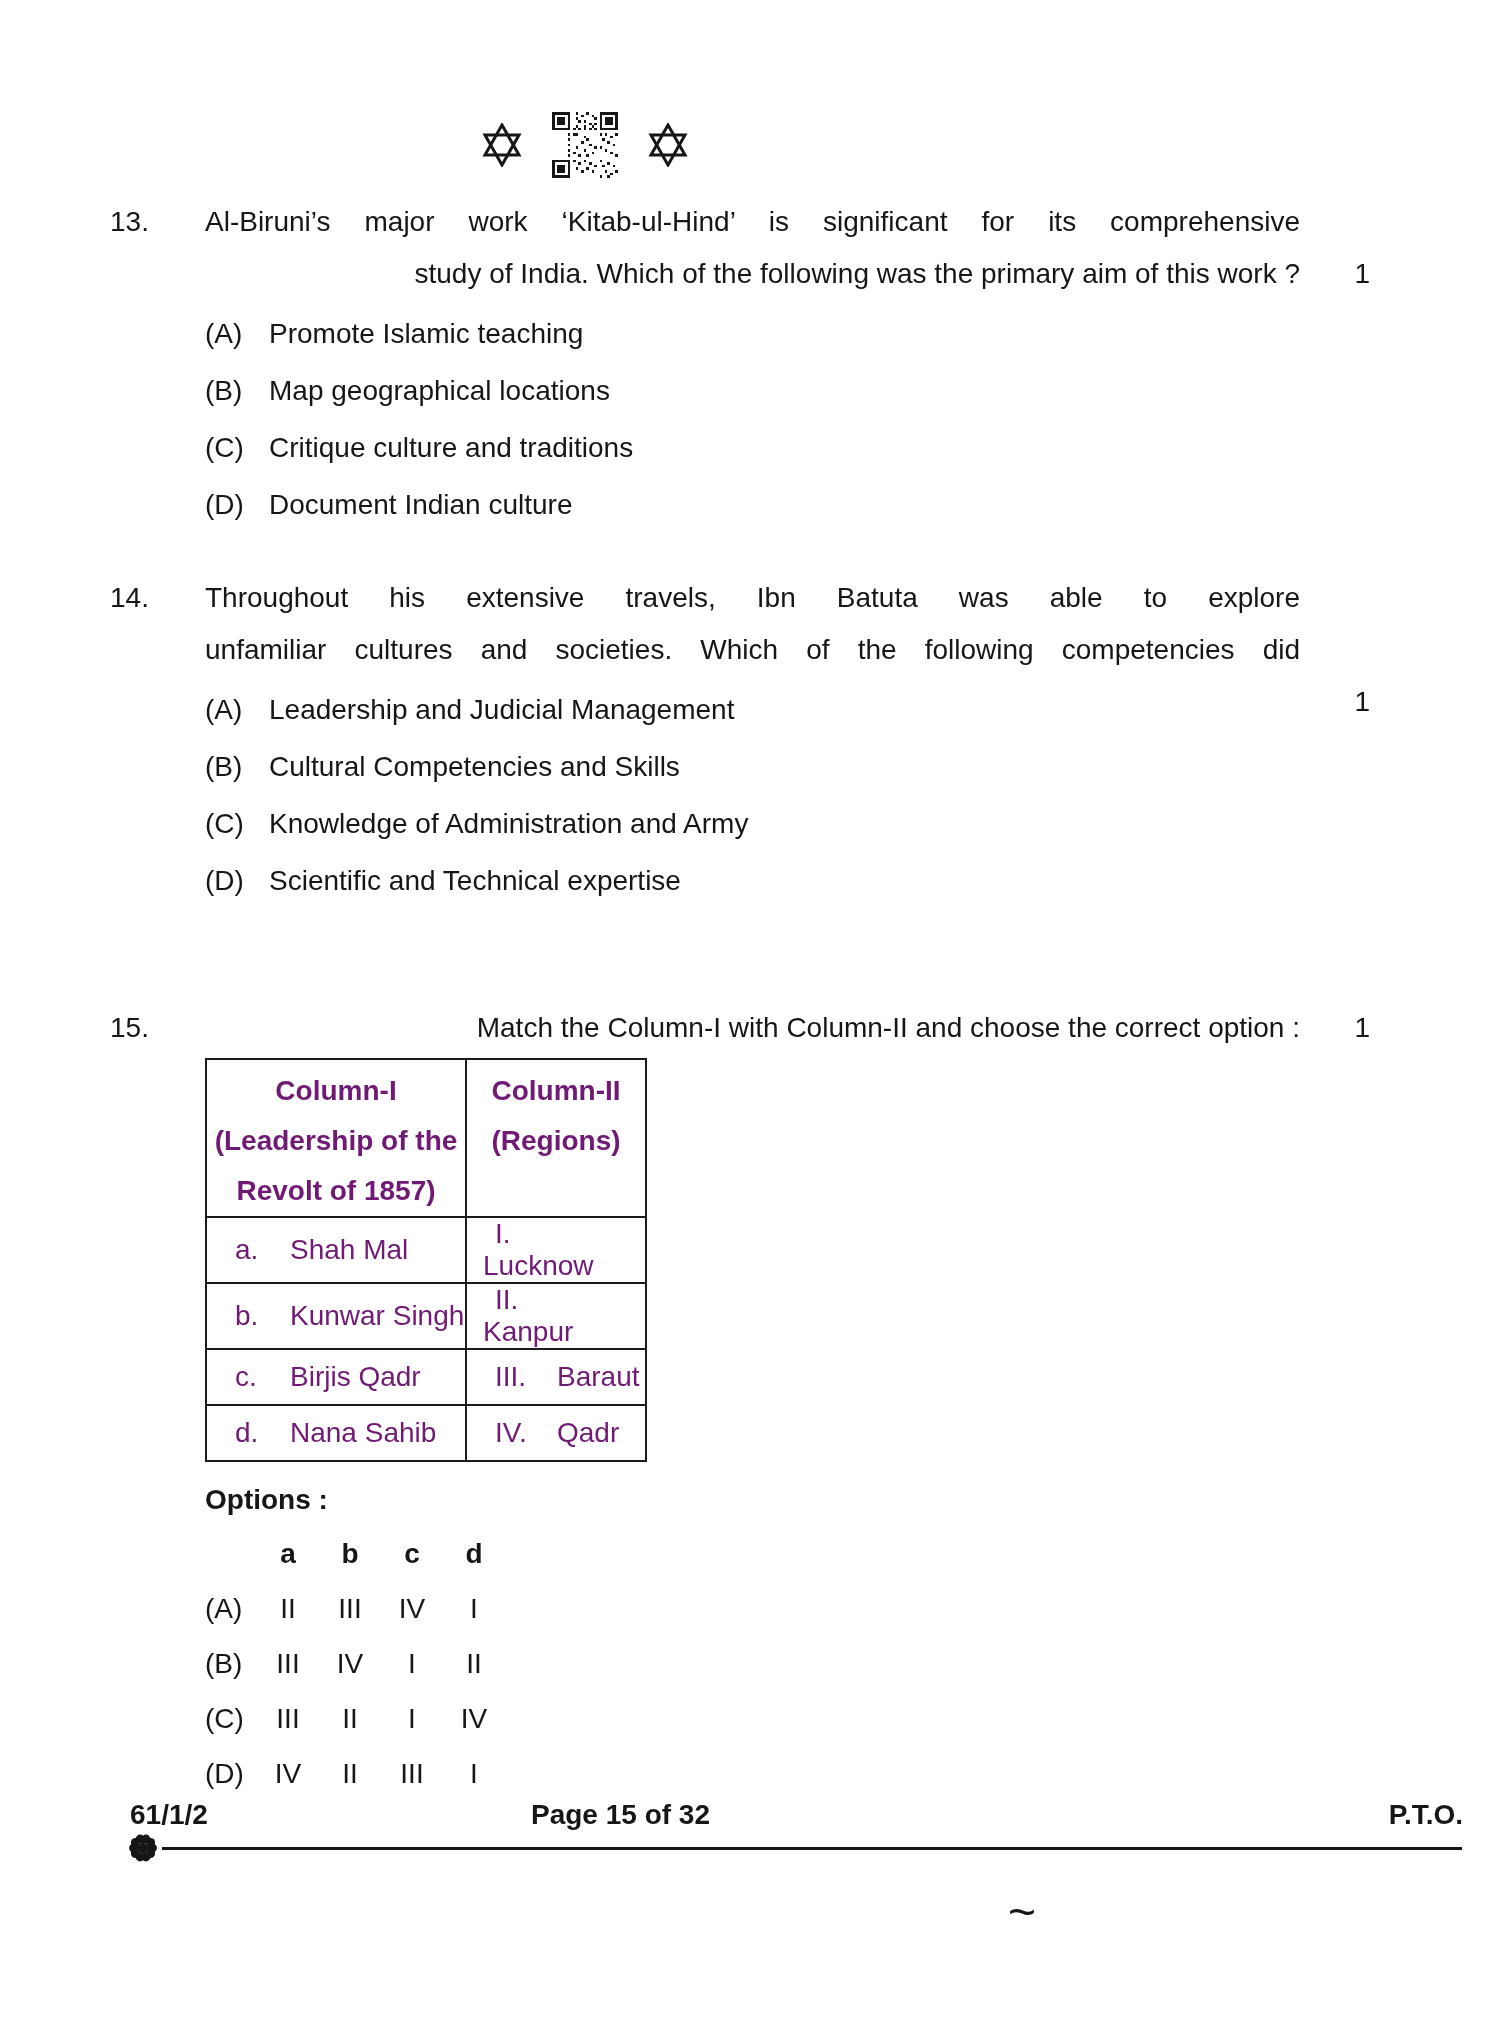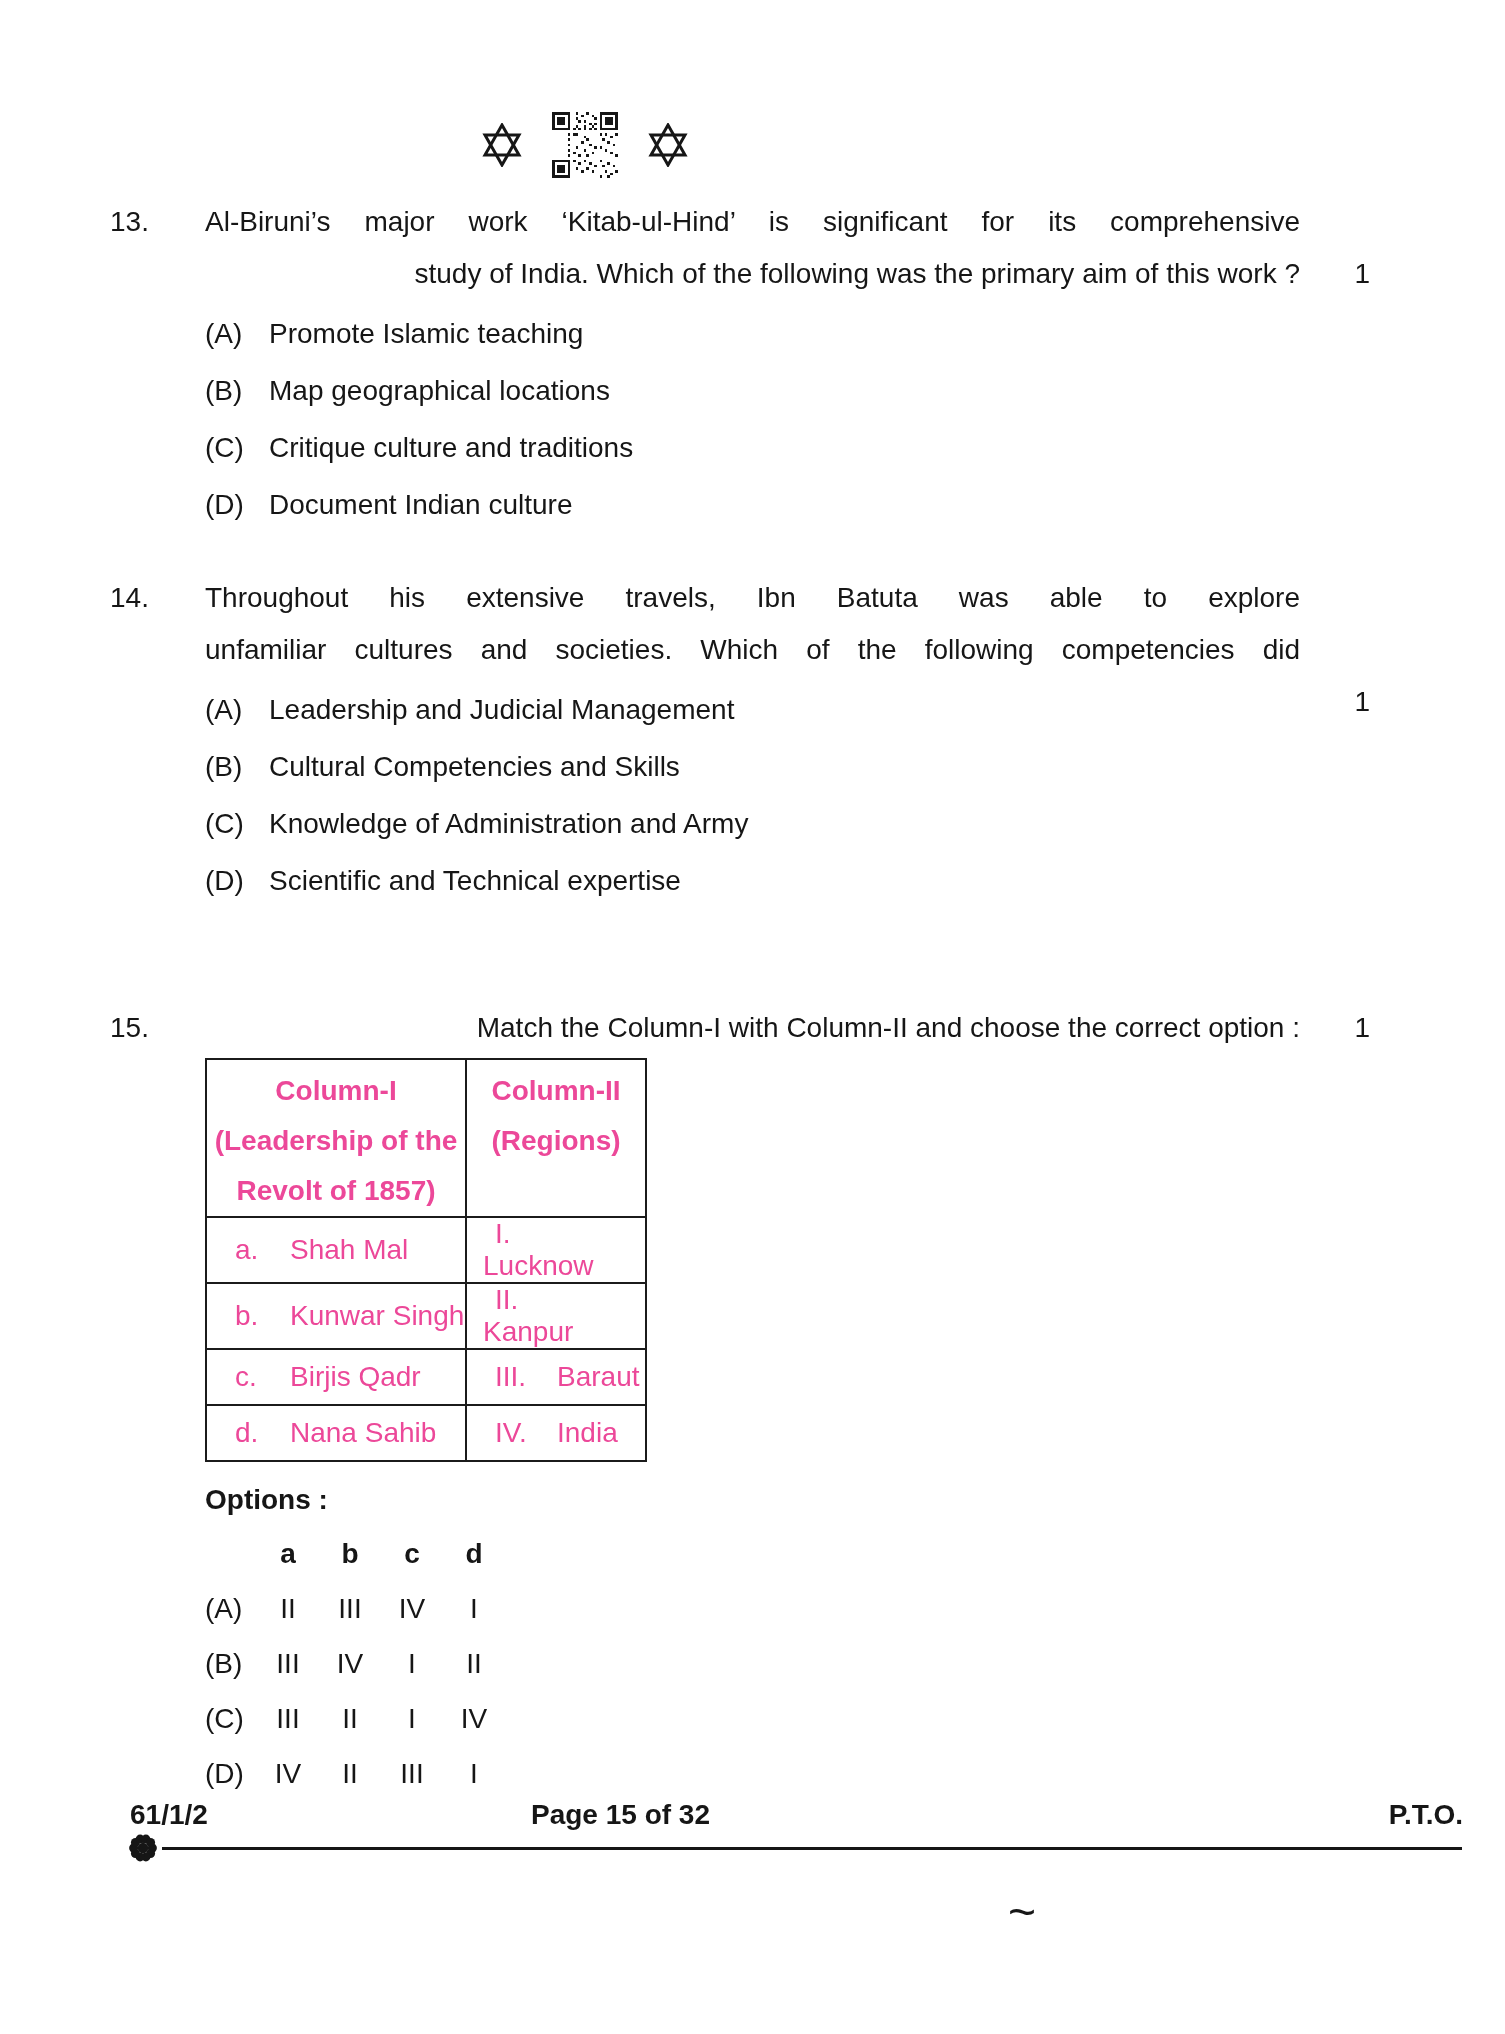--- a/index.html
+++ b/index.html
@@ -43,21 +43,21 @@
   #q14 .mark { top:104px; }
   #q15 .mark { top:0; }
 
   .opts { margin-top:8px; }
   .opt { line-height:52px; margin-bottom:5px; white-space:nowrap; }
   .olabel { display:inline-block; width:64px; }
 
   
   table.match {
     border-collapse:collapse; margin-top:4px;
-    font-size:28px; color:#ec4899;
+    font-size:28px; color:#701a75;
   }
   table.match th, table.match td { border:2px solid #1b1b1b; padding:0; }
   th.c1 { width:258px; } th.c2 { width:178px;margin-left:24px; }
   table.match th { font-weight:bold; vertical-align:top; height:150px; padding-top:6px; }
   .hline { line-height:50px; text-align:center; }
   table.match td { height:54px; vertical-align:middle;padding-left:16px; }
   .sno { display:inline-block; width:55px; padding-left:12px; }
   .rno { display:inline-block; width:62px; padding-left:12px; }
 
   
@@ -166,21 +166,21 @@
         <tr>
           <td><span class="sno">b.</span><span>Kunwar Singh</span></td>
           <td><span class="rno">II.</span><span>Kanpur</span></td>
         </tr>
         <tr>
           <td><span class="sno">c.</span><span>Birjis Qadr</span></td>
           <td><span class="rno">III.</span><span>Baraut</span></td>
         </tr>
         <tr>
           <td><span class="sno">d.</span><span>Nana Sahib</span></td>
-          <td><span class="rno">IV.</span><span>India</span></td>
+          <td><span class="rno">IV.</span><span>Qadr</span></td>
         </tr>
       </tbody>
         </table>
 
       <div class="options-heading">Options  :</div>
 
       <div class="ogrid">
         <div class="ogrid-row ohead">
           <span class="cell lab"></span>
           <span class="cell">a</span>

